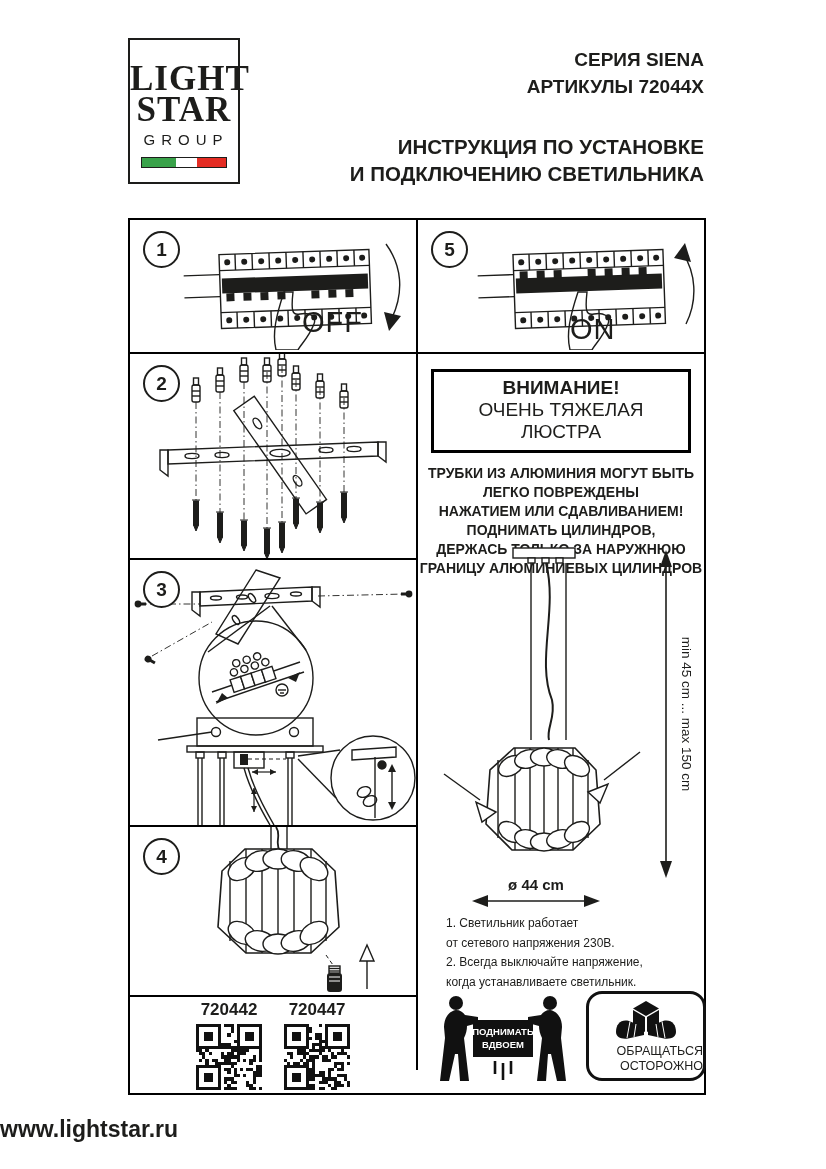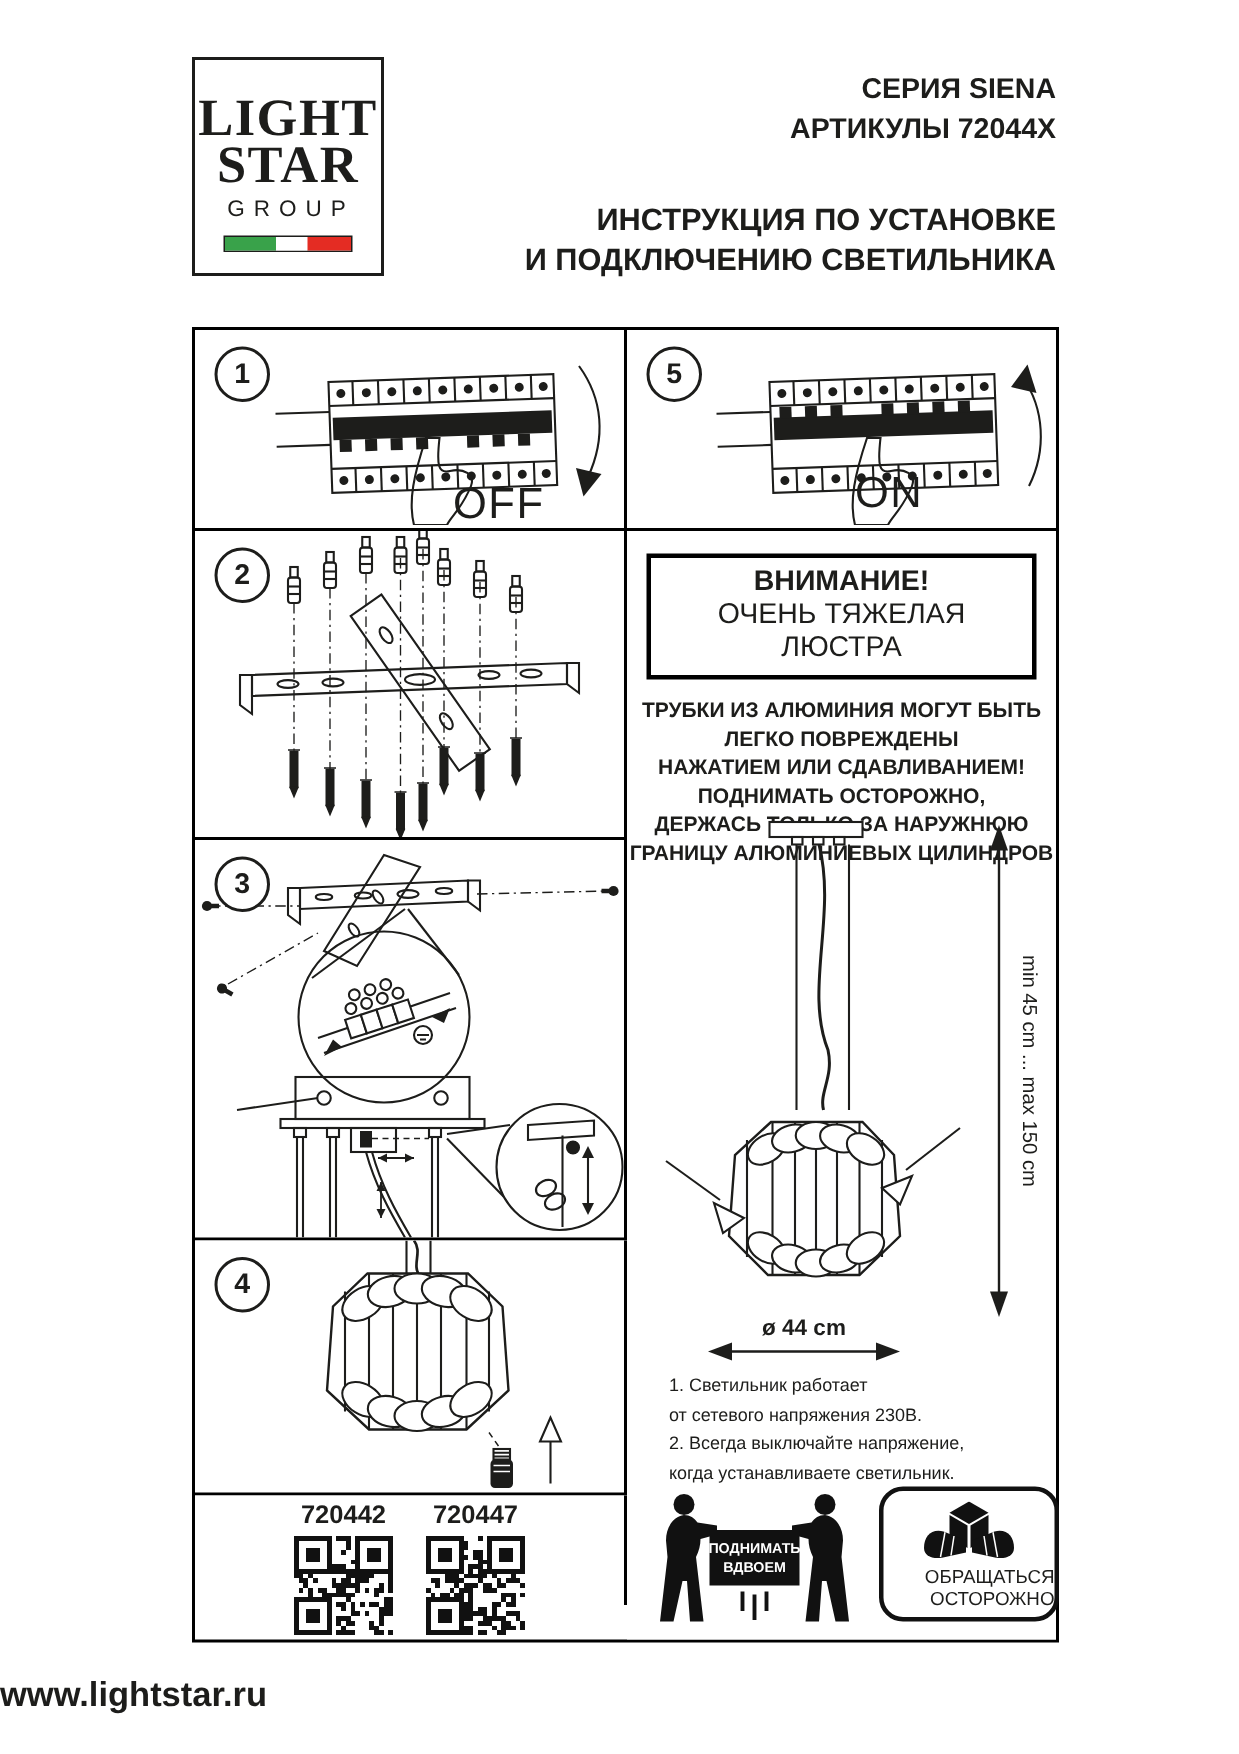--- a/index.html
+++ b/index.html
@@ -1,21 +1,21 @@
 <!DOCTYPE html>
 <html><head>
 <meta charset="utf-8">
 <style>
   * { margin:0; padding:0; box-sizing:border-box; }
   html,body { background:#ffffff; }
   body { width:826px; height:1169px; font-family:"Liberation Sans","DejaVu Sans",sans-serif; color:#1d1d1b; }
   .sheet { position:relative; width:826px; height:1169px; background:#fff; overflow:hidden; }
 
   
-  .logo-box { position:absolute; left:128px; top:38px; width:128px; height:146px;
+  .logo-box { position:absolute; left:128px; top:38px; width:112px; height:146px;
               border:2px solid #1d1d1b; text-align:center; padding-top:24px; background:#fff; }
   .logo-light, .logo-star { font-family:"Liberation Serif","DejaVu Serif",serif; font-weight:bold;
               font-size:35px; line-height:0.88; letter-spacing:1px; }
   .logo-group { font-size:15px; letter-spacing:6px; margin-top:5px; margin-left:4px; font-weight:400; }
   .logo-flag { width:86px; height:11px; margin:9px auto 0; border:1px solid #1d1d1b; display:flex; }
   .logo-flag span { height:100%; }
 
   .head-right { position:absolute; right:122px; top:46px; text-align:right; }
   .head-series { font-size:19px; font-weight:bold; line-height:27px; }
   .head-title { margin-top:33px; font-size:20.5px; font-weight:bold; line-height:27px; }
@@ -28,21 +28,21 @@
   .c2 { left:0; top:134px; width:288px; height:206px; border-right:2px solid #000; border-bottom:2px solid #000; }
   .c3 { left:0; top:340px; width:288px; height:267px; border-right:2px solid #000; border-bottom:2px solid #000; }
   .c4 { left:0; top:607px; width:288px; height:170px; border-right:2px solid #000; border-bottom:2px solid #000; }
   .cqr{ left:0; top:777px; width:288px; height:73px; border-right:2px solid #000; }
   .cr { left:288px; top:134px; width:286px; height:739px; }
 
   .badge { position:absolute; left:13px; top:11px; width:37px; height:37px; border:2px solid #1d1d1b;
            border-radius:50%; display:flex; align-items:center; justify-content:center;
            font-size:19px; font-weight:bold; background:#fff; }
   .switch-label { position:absolute; font-size:29px; letter-spacing:1px; font-weight:400; }
-  .c1 .switch-label { left:172px; top:100px; }
+  .c1 .switch-label { left:172px; top:86px; }
   .c5 .switch-label { left:152px; top:93px; }
 
   svg { display:block; }
   .lineart { stroke:#1d1d1b; fill:none; stroke-width:1.4; }
 
   
   .warn-box { margin:15px auto 0; width:260px; border:3px solid #000; text-align:center; padding:5px 2px 7px; }
   .warn-box .l1 { font-size:19px; font-weight:bold; }
   .warn-box .l2 { font-size:19px; font-weight:400; }
   .warn-text { margin-top:11px; text-align:center; font-size:14px; font-weight:bold; line-height:19px; }
@@ -751,21 +751,21 @@
 
     <div class="cell cr">
       <div class="warn-box">
         <div class="l1">ВНИМАНИЕ!</div>
         <div class="l2">ОЧЕНЬ ТЯЖЕЛАЯ ЛЮСТРА</div>
       </div>
       <div class="warn-text">
         <div>ТРУБКИ ИЗ АЛЮМИНИЯ МОГУТ БЫТЬ</div>
         <div>ЛЕГКО ПОВРЕЖДЕНЫ</div>
         <div>НАЖАТИЕМ ИЛИ СДАВЛИВАНИЕМ!</div>
-        <div>ПОДНИМАТЬ ОСТОРОЖНО,</div>
+        <div>ПОДНИМАТЬ ЦИЛИНДРОВ,</div>
         <div>ДЕРЖАСЬ ТОЛЬКО ЗА НАРУЖНЮЮ</div>
         <div>ГРАНИЦУ АЛЮМИНИЕВЫХ ЦИЛИНДРОВ</div>
       </div>
 
       <svg class="pendant" width="286" height="372" viewBox="0 0 286 372">
         <g class="lineart">
           <rect x="95" y="8" width="62" height="10" fill="#fff"></rect>
           <rect x="110" y="18" width="7" height="5" fill="#fff"></rect>
             <rect x="124" y="18" width="7" height="5" fill="#fff"></rect>
             <rect x="138" y="18" width="7" height="5" fill="#fff"></rect>

